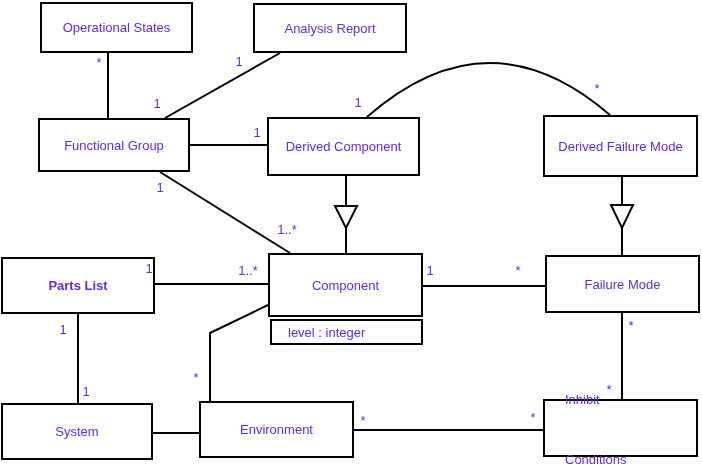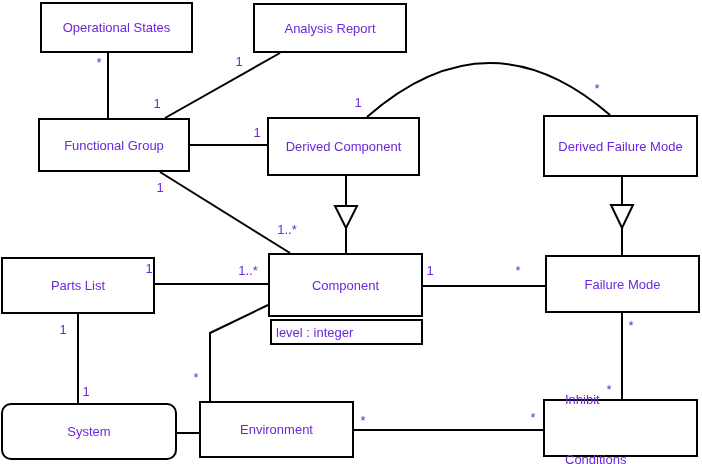--- a/index.html
+++ b/index.html
@@ -34,21 +34,21 @@
   }
   .node.align-left {
     align-items: flex-start;
     justify-content: center;
     padding: 3px 0 0 20px;
     gap: 43px;
   }
   .node.attr {
     align-items: flex-start;
     justify-content: center;
-    padding-left: 4px;
+    padding-left: 16px;
   }
   .mult {
     position: absolute;
     transform: translate(-50%, -50%);
     font-size: 13px;
     line-height: 13px;
   }
 </style>
 </head>
 <body>
@@ -81,33 +81,33 @@
       </div>
       <div class="node" style="left: 38px; top: 118px; width: 152px; height: 54px;">
         <span>Functional Group</span>
       </div>
       <div class="node" style="left: 267px; top: 117px; width: 153px; height: 59px;">
         <span>Derived Component</span>
       </div>
       <div class="node" style="left: 543px; top: 115px; width: 155px; height: 62px;">
         <span>Derived Failure Mode</span>
       </div>
-      <div class="node" style="left: 1px; top: 257px; width: 154px; height: 57px;">
+      <div class="node" style="left: 1px; top: 257px; width: 154px; height: 57px; font-weight: bold;">
         <span>Parts List</span>
       </div>
       <div class="node" style="left: 268px; top: 253px; width: 155px; height: 64px; justify-content: center;">
         <span>Component</span>
       </div>
       <div class="node attr" style="left: 270px; top: 319px; width: 153px; height: 26px;">
         <span>level : integer</span>
       </div>
       <div class="node" style="left: 545px; top: 255px; width: 155px; height: 58px;">
         <span>Failure Mode</span>
       </div>
-      <div class="node" style="left: 1px; top: 403px; width: 176px; height: 57px; border-radius: 10px;">
+      <div class="node" style="left: 1px; top: 403px; width: 152px; height: 57px;">
         <span>System</span>
       </div>
       <div class="node" style="left: 199px; top: 401px; width: 155px; height: 57px;">
         <span>Environment</span>
       </div>
       <div class="node align-left" style="left: 543px; top: 399px; width: 155px; height: 58px;">
         <span>Inhibit</span>
         <span>Conditions</span>
       </div>
       <span class="mult" style="left: 99px; top: 62px;">*</span>

